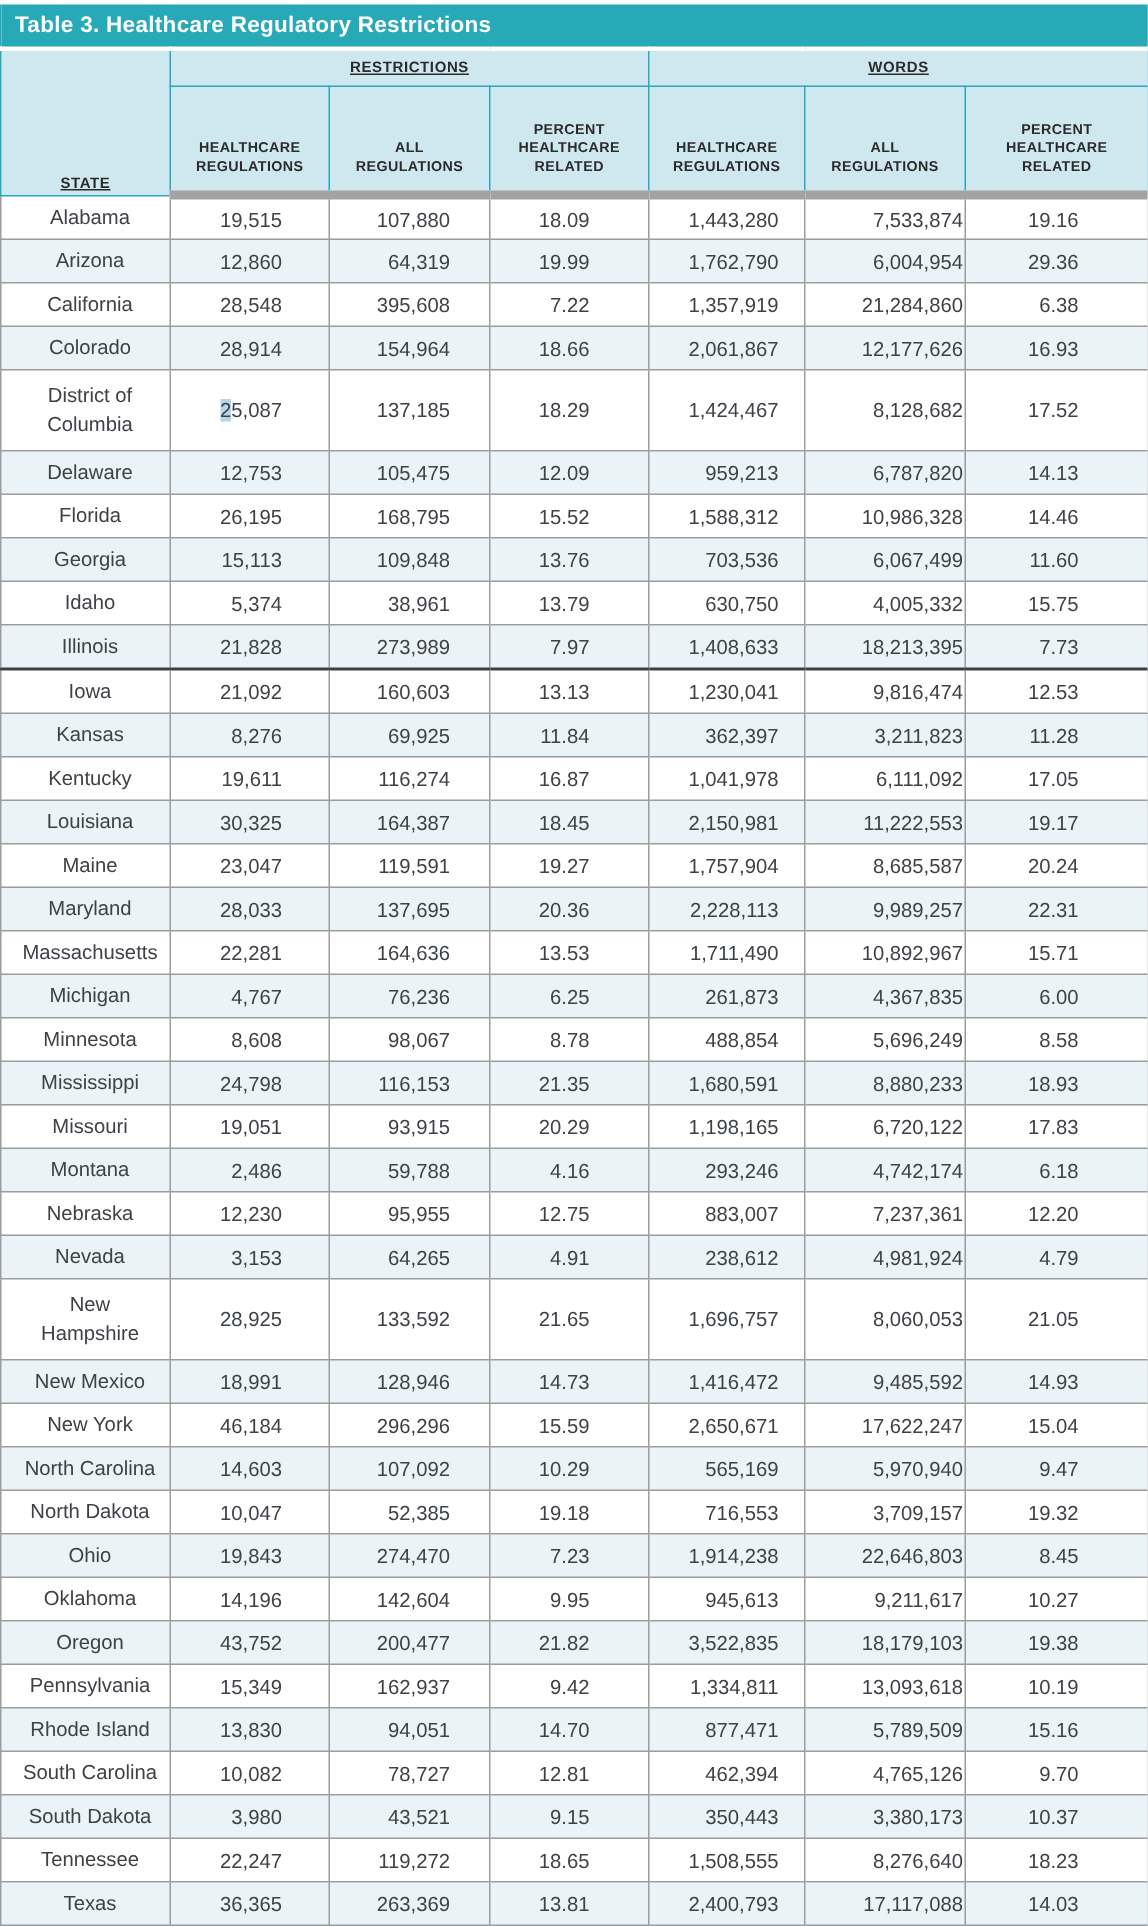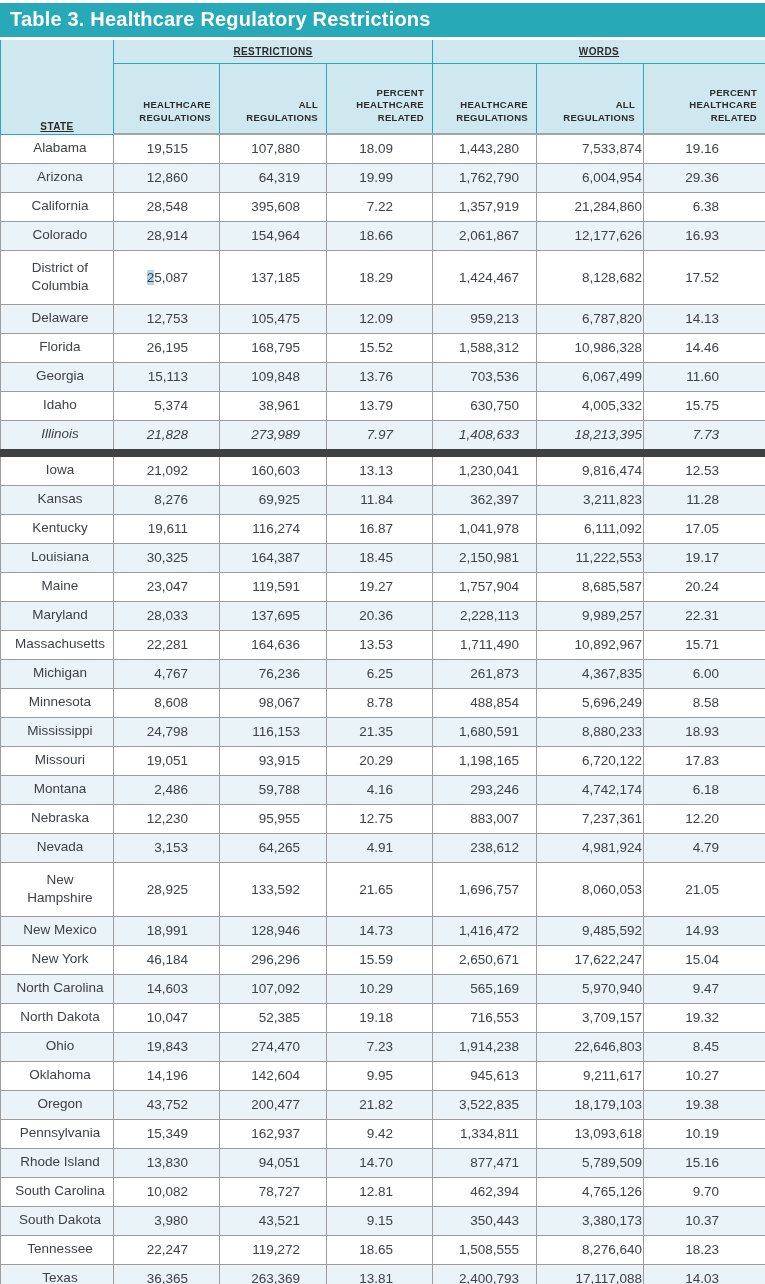--- a/index.html
+++ b/index.html
@@ -14,21 +14,21 @@
     width:765px;
     border-collapse:collapse;
     table-layout:fixed;
     border-bottom:4px solid #2aa8ba;
   }
 
   
   tr.title-row th{
     background:#27a9b8;
     color:#ffffff;
-    font-size:20px;
+    font-size:15px;
     font-weight:bold;
     text-align:left;
     letter-spacing:.2px;
     padding:5px 9px 6px 9px;
     border-left:1px solid #27a9b8;
     border-right:1px solid #27a9b8;
     border-bottom:3px solid #ffffff;
   }
   tr.group-row th, tr.sub-row th, th.state-head{
     background:#cfe7ef;
@@ -49,24 +49,24 @@
     font-size:9.5px;
     letter-spacing:.3px;
     padding:0 0 9px 10px;
     border-bottom:2px solid #262626;
   }
   tr.sub-row th{
     font-size:9.5px;
     letter-spacing:.3px;
     line-height:1.3;
     vertical-align:bottom;
-    text-align:right;
+    text-align:center;
     height:56px;
     padding:4px 8px 9px 8px;
-    border-bottom:2px solid #a3a3a3;
+    border-bottom:6px solid #a3a3a3;
   }
 
   
   tbody td{
     border:1px solid #9c9c9c;
     font-size:13.5px;
     color:#3e4247;
     height:24px;
     background:#ffffff;
   }
@@ -78,21 +78,21 @@
     white-space:pre-line;
     line-height:1.35;
   }
   td.num{text-align:right;}
   td.c0{padding-right:31px;}
   td.c1{padding-right:26px;}
   td.c2{padding-right:39px;}
   td.c3{padding-right:17px;}
   td.c4{}
   td.c5{padding-right:46px;}
-  tr.section-end td{border-bottom:8px solid #404040;font-style:italic;}
+  tr.section-end td{border-bottom:2px solid #404040;}
 
   .hl{background:#b3d6e8;}
 </style>
 </head>
 <body>
 
 <div class="page">
   <table>
     <colgroup>
       <col style="width:113px">

